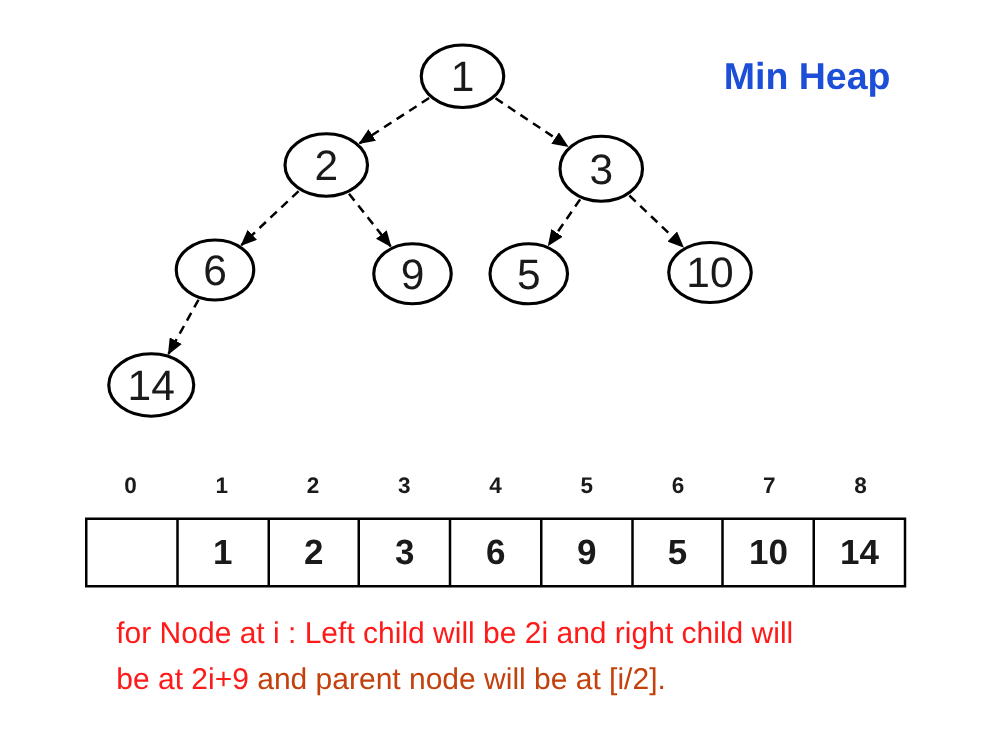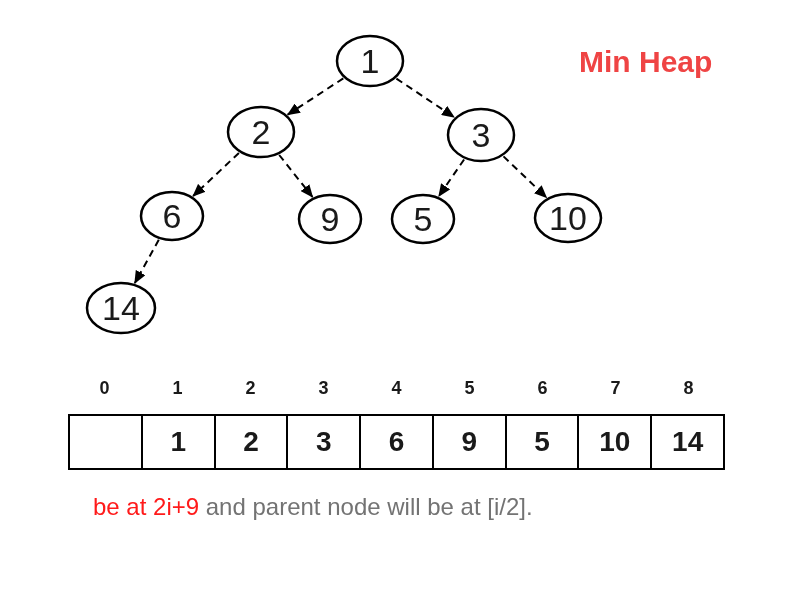--- a/index.html
+++ b/index.html
@@ -36,21 +36,21 @@
     font-size: 34px;
     fill: #1a1a1a;
     text-anchor: middle;
   }
   .title {
     position: absolute;
     left: 579px;
     top: 45px;
     font-size: 30px;
     font-weight: 600;
-    color: #ef4444;
+    color: #1d4ed8;
     white-space: nowrap;
   }
   .idx-row {
     position: absolute;
     left: 68px;
     top: 378px;
     width: 657px;
     display: flex;
   }
   .idx-row .idx {
@@ -87,21 +87,21 @@
   }
   .caption {
     position: absolute;
     left: 93px;
     top: 488px;
     font-size: 24px;
     line-height: 37px;
     white-space: nowrap;
   }
   .red { color: #ff1a1a; }
-  .darkred { color: #737373; }
+  .darkred { color: #c2410c; }
 </style>
 </head>
 <body>
 
 <div class="canvas">
 
   <svg class="tree" viewBox="0 0 800 600">
     <defs>
       <marker id="arrowhead" markerUnits="userSpaceOnUse" markerWidth="13" markerHeight="11" refX="12" refY="5.5" orient="auto">
         <path d="M0,0 L13,5.5 L0,11 z" fill="#000000"></path>
@@ -156,16 +156,17 @@
     <div class="cell">2</div>
     <div class="cell">3</div>
     <div class="cell">6</div>
     <div class="cell">9</div>
     <div class="cell">5</div>
     <div class="cell">10</div>
     <div class="cell">14</div>
   </div>
 
   <div class="caption">
+    <div class="red">for Node at i : Left child will be 2i and right child will</div>
     <div><span class="red">be at 2i+9</span><span class="darkred"> and parent node will be at [i/2].</span></div>
   </div>
 
 </div>
 
 </body></html>

